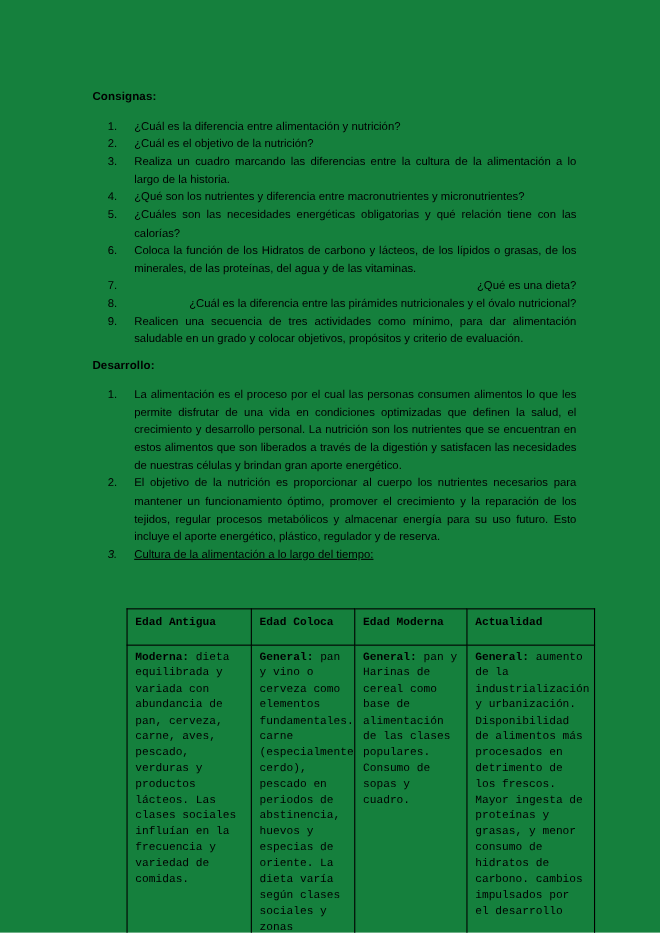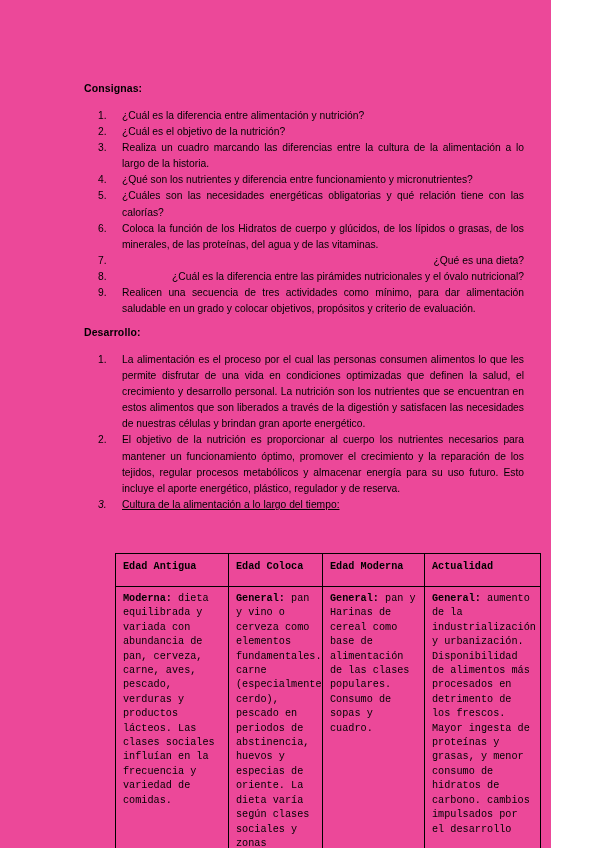--- a/index.html
+++ b/index.html
@@ -12,23 +12,23 @@
     height: 848px;
     font-family: "Liberation Sans", sans-serif;
     color: #000000;
     position: relative;
     overflow: hidden;
   }
   .page {
     position: absolute;
     left: 0;
     top: 0;
-    width: 551px;
+    width: 600px;
     height: 848px;
-    background: #ec4899;
+    background: #15803d;
   }
 
   
   .section-heading {
     position: absolute;
     left: 84px;
     font-size: 10.5px;
     font-weight: bold;
     letter-spacing: 0.1px;
     white-space: nowrap;
@@ -126,29 +126,29 @@
     <li>
       <span class="marker">2.</span>
       <span class="item-text">¿Cuál es el objetivo de la nutrición?</span>
     </li>
     <li>
       <span class="marker">3.</span>
       <span class="item-text">Realiza un cuadro marcando las diferencias entre la cultura de la alimentación a lo largo de la historia.</span>
     </li>
     <li>
       <span class="marker">4.</span>
-      <span class="item-text">¿Qué son los nutrientes y diferencia entre funcionamiento y micronutrientes?</span>
+      <span class="item-text">¿Qué son los nutrientes y diferencia entre macronutrientes y micronutrientes?</span>
     </li>
     <li>
       <span class="marker">5.</span>
       <span class="item-text">¿Cuáles son las necesidades energéticas obligatorias y qué relación tiene con las calorías?</span>
     </li>
     <li>
       <span class="marker">6.</span>
-      <span class="item-text">Coloca la función de los Hidratos de cuerpo y glúcidos, de los lípidos o grasas, de los minerales, de las proteínas, del agua y de las vitaminas.</span>
+      <span class="item-text">Coloca la función de los Hidratos de carbono y lácteos, de los lípidos o grasas, de los minerales, de las proteínas, del agua y de las vitaminas.</span>
     </li>
     <li class="no-justify">
       <span class="marker">7.</span>
       <span class="item-text">¿Qué es una dieta?</span>
     </li>
     <li class="no-justify">
       <span class="marker">8.</span>
       <span class="item-text">¿Cuál es la diferencia entre las pirámides nutricionales y el óvalo nutricional?</span>
     </li>
     <li>

